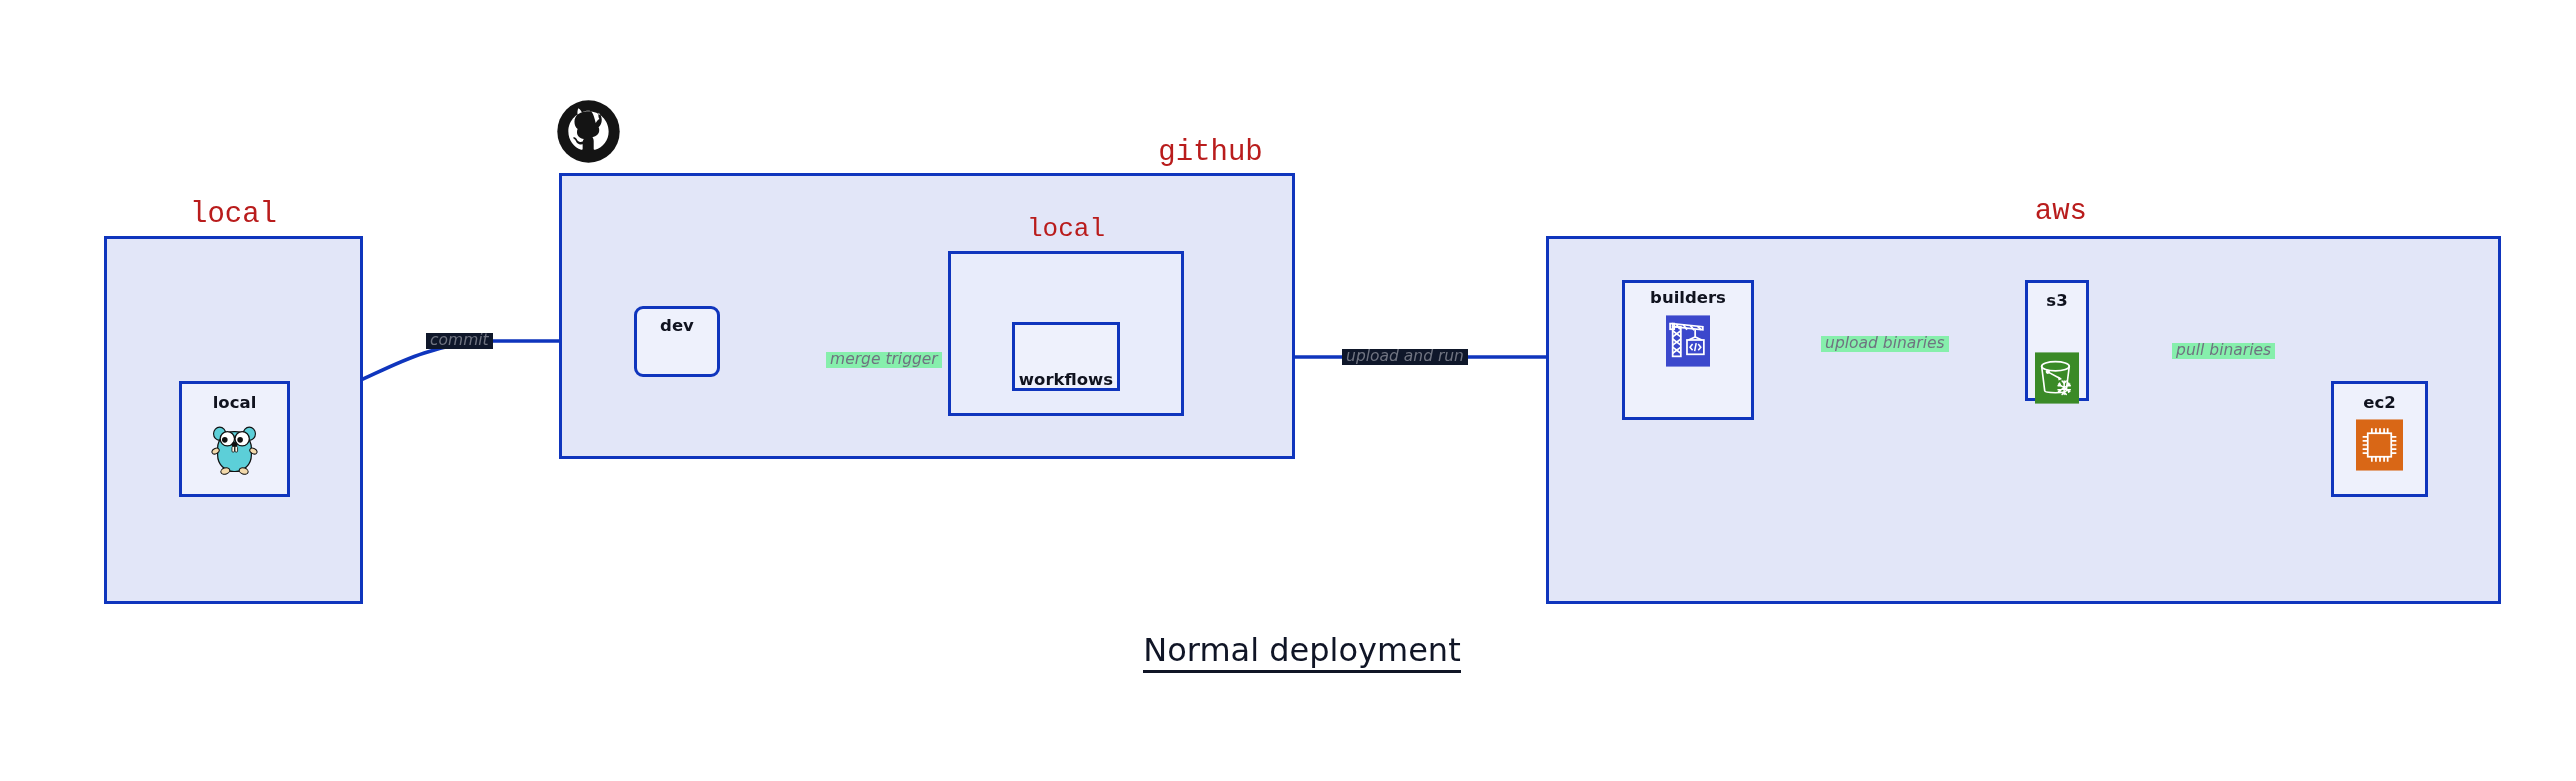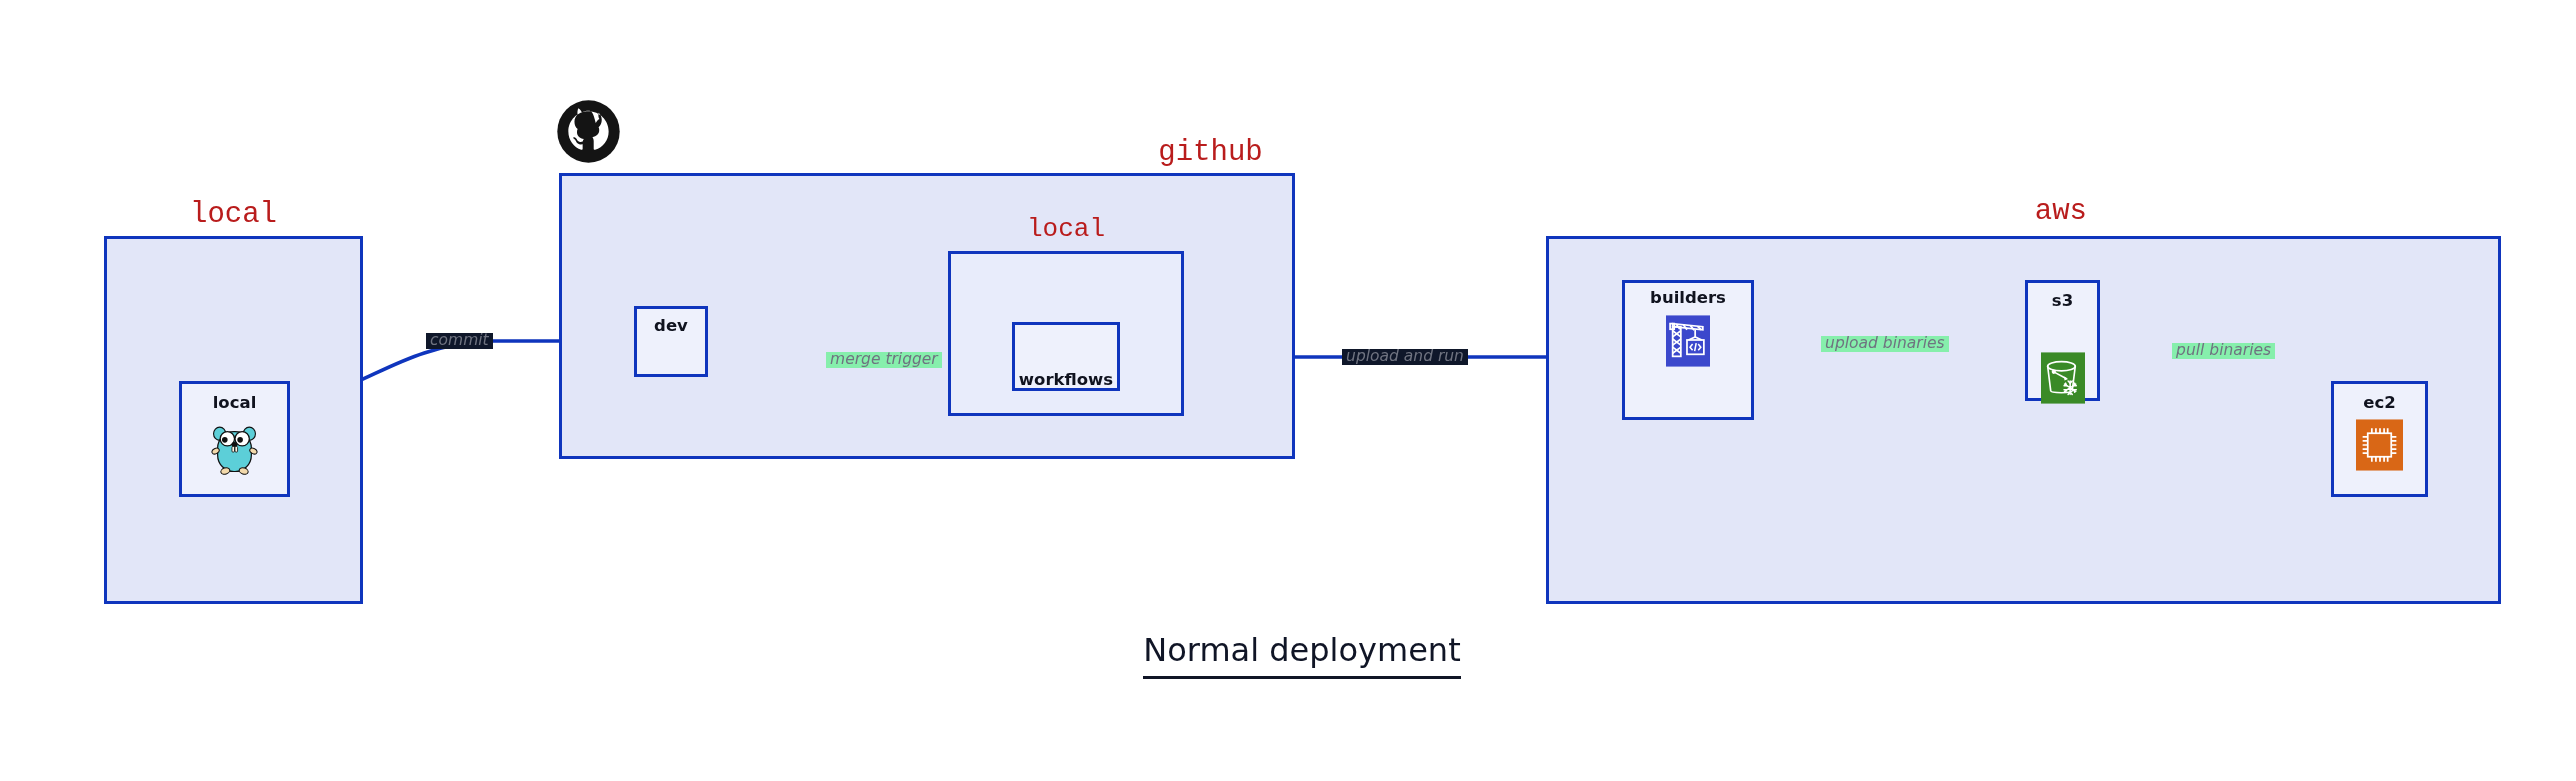--- a/index.html
+++ b/index.html
@@ -89,21 +89,21 @@
     top: 631px;
     width: 2604px;
     text-align: center;
     color: #101526;
     font-size: 32px;
     font-weight: 400;
     font-family: "DejaVu Sans", sans-serif;
   }
   #diagram-title span {
     border-bottom: 3.1px solid #101526;
-    padding-bottom: 7px;
+    padding-bottom: 1px;
   }
 
   svg.edges {
     position: absolute;
     left: 0; top: 0;
     width: 2604px;
     height: 781px;
     pointer-events: none;
   }
 </style>
@@ -166,21 +166,21 @@
   <div class="group-label" style="left:1133px; top:138px; width:155px; text-align:center;">github</div>
 
   <div style="position:absolute; left:556px; top:99px; width:65px; height:65px;">
     <svg width="65" height="65" viewBox="0 0 100 100">
       <circle cx="50" cy="50" r="48" fill="#141414"></circle>
       <path fill="#ffffff" d="M50 18c-3.8 0-7.2 1-10.1 2.7-1.3-2.7-3.1-5-5.6-6.4-1.3 3.2-1.6 6.6-1.1 9.7C30.2 26.6 28.4 30.6 28.4 35c0 4.8 1.8 8.6 4.9 11.3-0.6 1.2-1 2.7-1 4.5 0 5.9 4.1 9.9 10.6 10.9-0.8 0.9-1.5 2.2-1.8 3.8-1.6 0.7-3.6 0.8-5.2 0.3-2.1-0.7-3.2-2.5-3.9-3.8-0.9-1.7-2.3-2.8-3.8-3.1-1.2-0.2-1.9 0.3-1.9 0.9 0 0.6 0.6 1 1.3 1.4 1.5 0.8 2.4 2 3 3.4 0.6 1.5 1.8 4 5.1 5 1.8 0.5 3.7 0.5 5.3 0.2v6.7c0 0.9-0.7 1.9-2.2 1.6C27.6 74.5 19 63.3 19 50c0-17.1 13.9-31 31-31s31 13.9 31 31c0 13.3-8.6 24.5-20.8 28.1-1.5 0.3-2.2-0.7-2.2-1.6V64.6c0-3-1-4.9-2.1-5.9 6.5-1 10.6-5 10.6-10.9 0-1.8-0.4-3.3-1-4.5 3.1-2.7 4.9-6.5 4.9-11.3 0-4.4-1.8-8.4-4.8-11-0.5 3.1-0.8 6.5 1.1 9.7-2.5 1.4-4.3 3.7-5.6 6.4C57.2 19 53.8 18 50 18z" transform="translate(0,0)"></path>
       <path fill="#141414" d="M50 24c-14 0-25 11-25 25 0 11.4 7.3 21 17.5 24.4 1.3 0.2 1.7-0.6 1.7-1.2v-4.4c-7.1 1.5-8.6-3.4-8.6-3.4-1.2-3-2.9-3.8-2.9-3.8-2.3-1.6 0.2-1.6 0.2-1.6 2.6 0.2 3.9 2.6 3.9 2.6 2.3 3.9 6 2.8 7.4 2.1 0.2-1.7 0.9-2.8 1.6-3.4-5.7-0.6-11.7-2.8-11.7-12.6 0-2.8 1-5.1 2.6-6.8-0.3-0.7-1.1-3.3 0.2-6.8 0 0 2.1-0.7 7 2.6 2-0.6 4.2-0.9 6.3-0.9 2.1 0 4.3 0.3 6.3 0.9 4.8-3.3 7-2.6 7-2.6 1.4 3.5 0.5 6.1 0.3 6.8 1.6 1.8 2.6 4 2.6 6.8 0 9.8-6 12-11.7 12.6 0.9 0.8 1.7 2.4 1.7 4.8v7.1c0 0.7 0.5 1.5 1.8 1.2C67.7 70 75 60.4 75 49c0-14-11-25-25-25z" opacity="0"></path>
     </svg>
   </div>
 
-  <div class="node" style="left:634px; top:306px; width:74px; height:71px; padding-top:9.3px;">
+  <div class="node" style="left:634px; top:306px; width:86px; height:71px; padding-top:9.3px;border-radius:9px;">
     <div class="node-title">dev</div>
   </div>
 
   <div class="subgroup" style="left:948px; top:251px; width:236px; height:165px;"></div>
   <div class="group-label" style="left:948px; top:216px; width:236px; text-align:center; font-size:26px;">local</div>
 
   <div class="node" style="left:1012px; top:322px; width:108px; height:69px; justify-content:flex-end;">
     <div class="node-title">workflows</div>
   </div>
 
@@ -205,21 +205,21 @@
           <path d="M57 28 L57 42"></path>
           <path d="M44 48 L57 42 L70 48"></path>
           <rect x="41" y="48" width="33" height="28"></rect>
 
           <path d="M52 56 L47 62 L52 68 M63 56 L68 62 L63 68 M59 54 L56 70" stroke-width="3"></path>
         </g>
       </svg>
     </div>
   </div>
 
-  <div class="node" style="left:2025px; top:280px; width:75px; height:121px; padding-top:10.3px;gap:34px;">
+  <div class="node" style="left:2025px; top:280px; width:64px; height:121px; padding-top:10.3px;gap:34px;">
     <div class="node-title">s3</div>
     <div class="node-icon" style="margin-top:8.2px;">
       <svg width="44" height="52" viewBox="0 0 86 100">
         <rect x="0" y="0" width="86" height="100" fill="#3a8a27"></rect>
         <g stroke="#ffffff" stroke-width="3.2" fill="none" stroke-linecap="round">
 
           <ellipse cx="40" cy="27" rx="27" ry="9"></ellipse>
           <path d="M13 27 L19 75 C19 80 61 80 61 75 L67 27"></path>
 
           <path d="M25 38 L49 51"></path>

